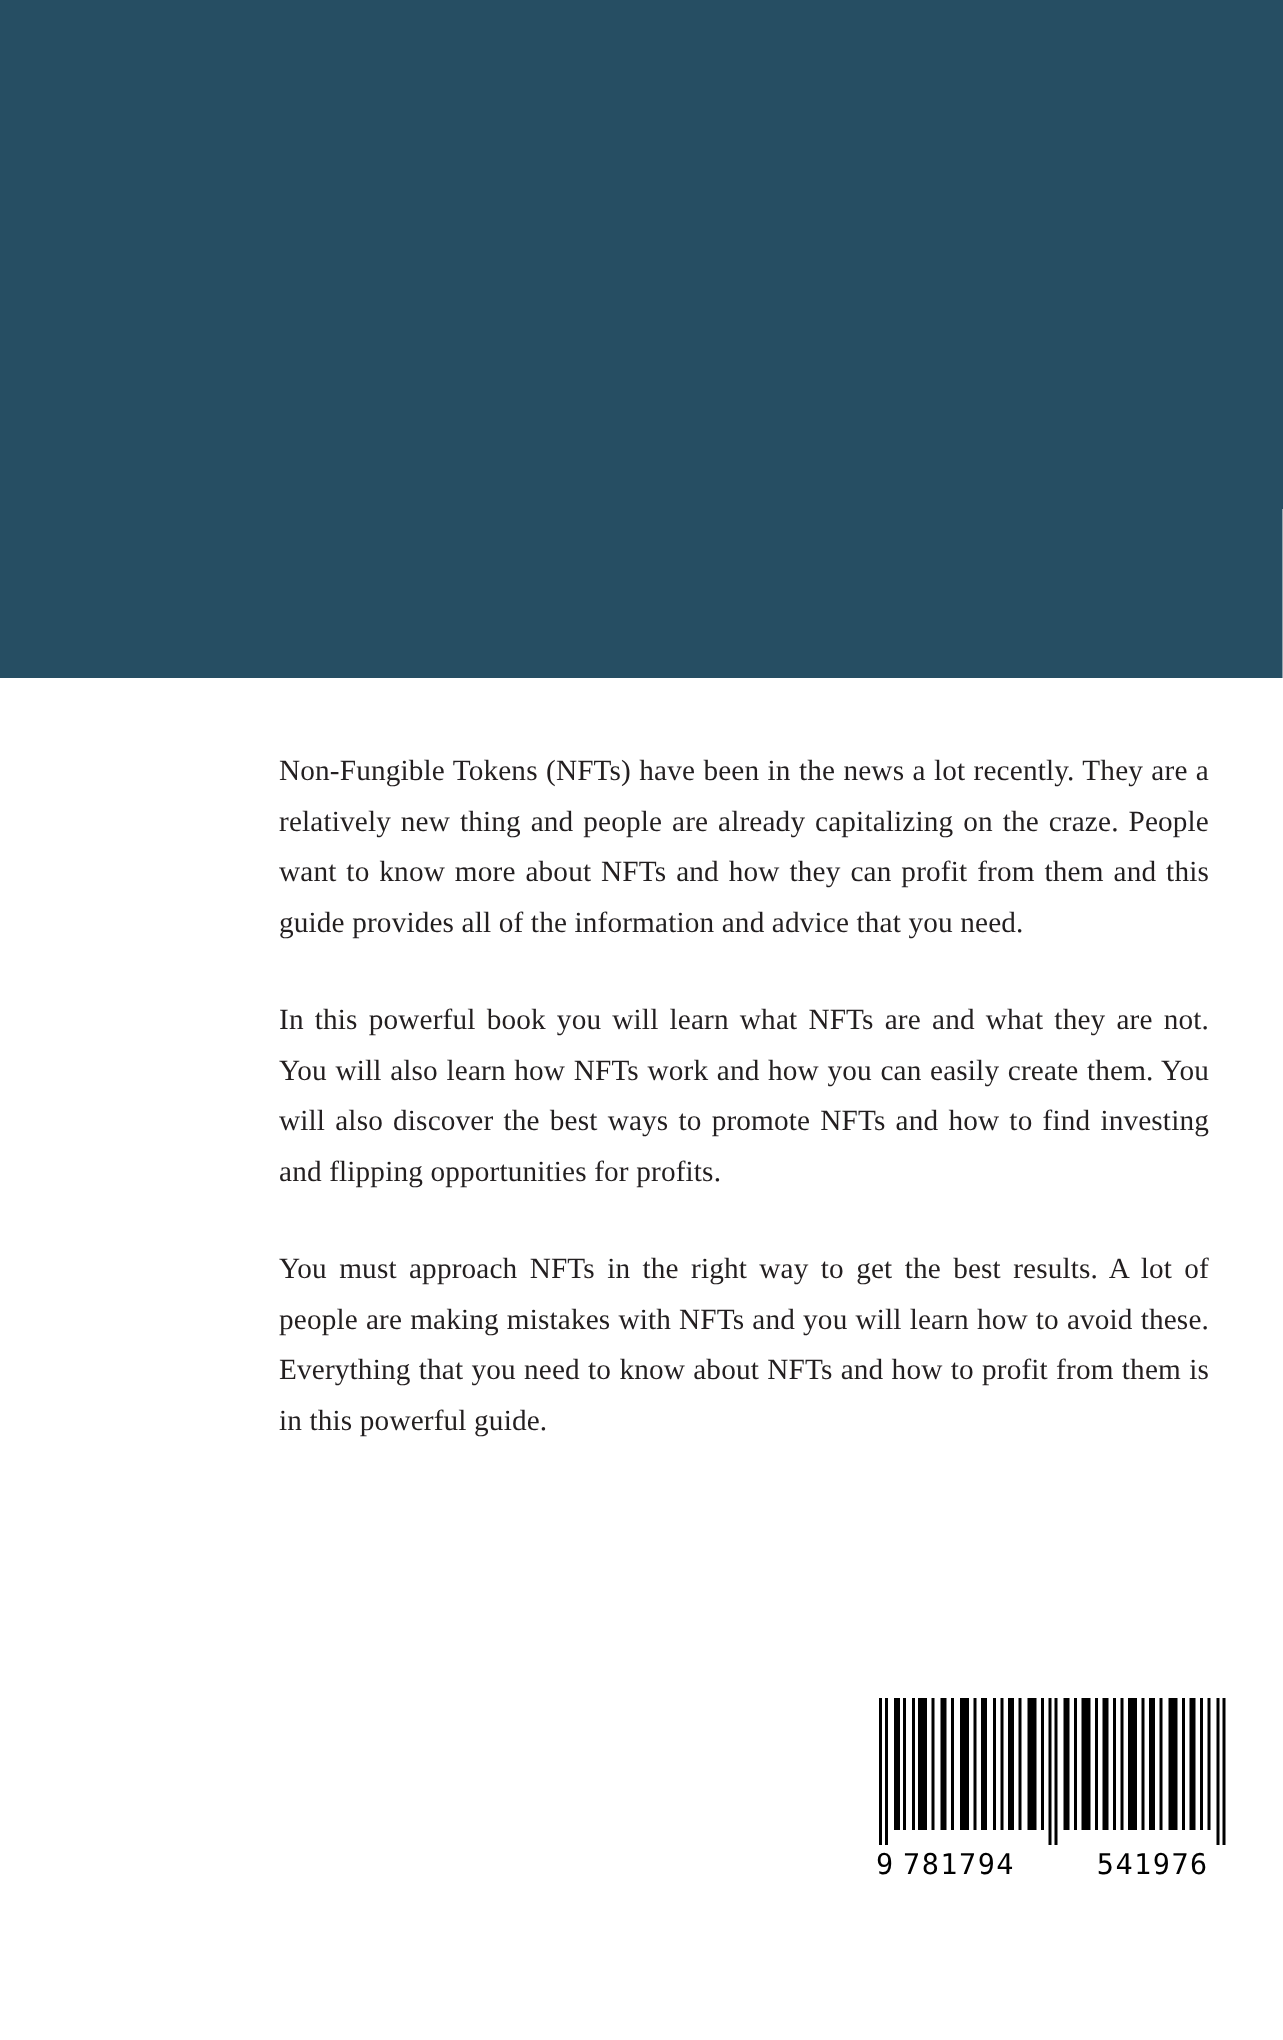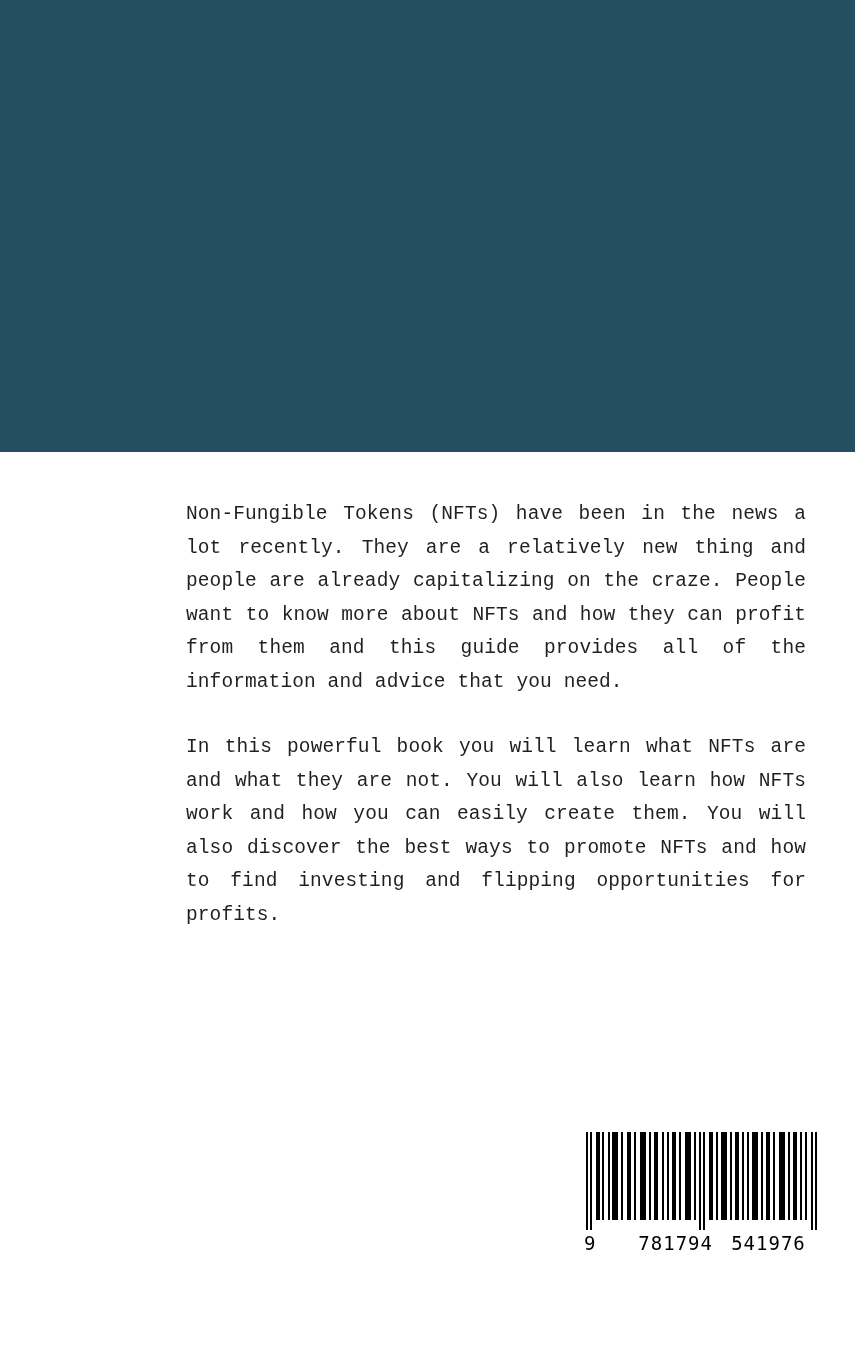--- a/index.html
+++ b/index.html
@@ -34,21 +34,21 @@
   
   .blurb {
     position: absolute;
     left: 186px;
     top: 498px;
     width: 620px;
   }
 
   .para {
     margin: 0 0 32px 0;
-    font-family: Liberation Mono, monospace;
+    font-family: Liberation Serif, serif;
     font-size: 19.5px;
     line-height: 33.5px;
     color: #231f20;
     text-align: justify;
     text-justify: inter-word;
     letter-spacing: 0.1px;
   }
   .para:last-child {
     margin-bottom: 0;
   }
@@ -76,36 +76,37 @@
     font-size: 19px;
     color: #000000;
     letter-spacing: 1px;
   }
   .digit-lead {
     width: 18px;
     text-align: left;
   }
   .digit-group {
     flex: 1;
-    text-align: right;
+    text-align: left;
   }
   .digit-group.right {
     text-align: center;
   }
 </style>
 </head>
 <body>
 
 <div class="page">
 
   <div class="top-band"></div>
 
   <div class="blurb">
     <p class="para">Non-Fungible Tokens (NFTs) have been in the news a lot recently. They are a relatively new thing and people are already capitalizing on the craze. People want to know more about NFTs and how they can profit from them and this guide provides all of the information and advice that you need.</p>
     <p class="para">In this powerful book you will learn what NFTs are and what they are not. You will also learn how NFTs work and how you can easily create them. You will also discover the best ways to promote NFTs and how to find investing and flipping opportunities for profits.</p>
+    <p class="para">You must approach NFTs in the right way to get the best results. A lot of people are making mistakes with NFTs and you will learn how to avoid these. Everything that you need to know about NFTs and how to profit from them is in this powerful guide.</p>
   </div>
 
   <div class="barcode-wrap">
     <svg class="barcode-bars" viewBox="0 0 240 98" preserveAspectRatio="none">
       <rect x="0" y="0" width="240" height="98" fill="#ffffff"></rect>
       <g fill="#000000">
         <rect x="2" y="0" width="2" height="98"></rect>
         <rect x="6" y="0" width="2" height="98"></rect>
         <rect x="12" y="0" width="4" height="88"></rect>
         <rect x="18" y="0" width="2" height="88"></rect>

